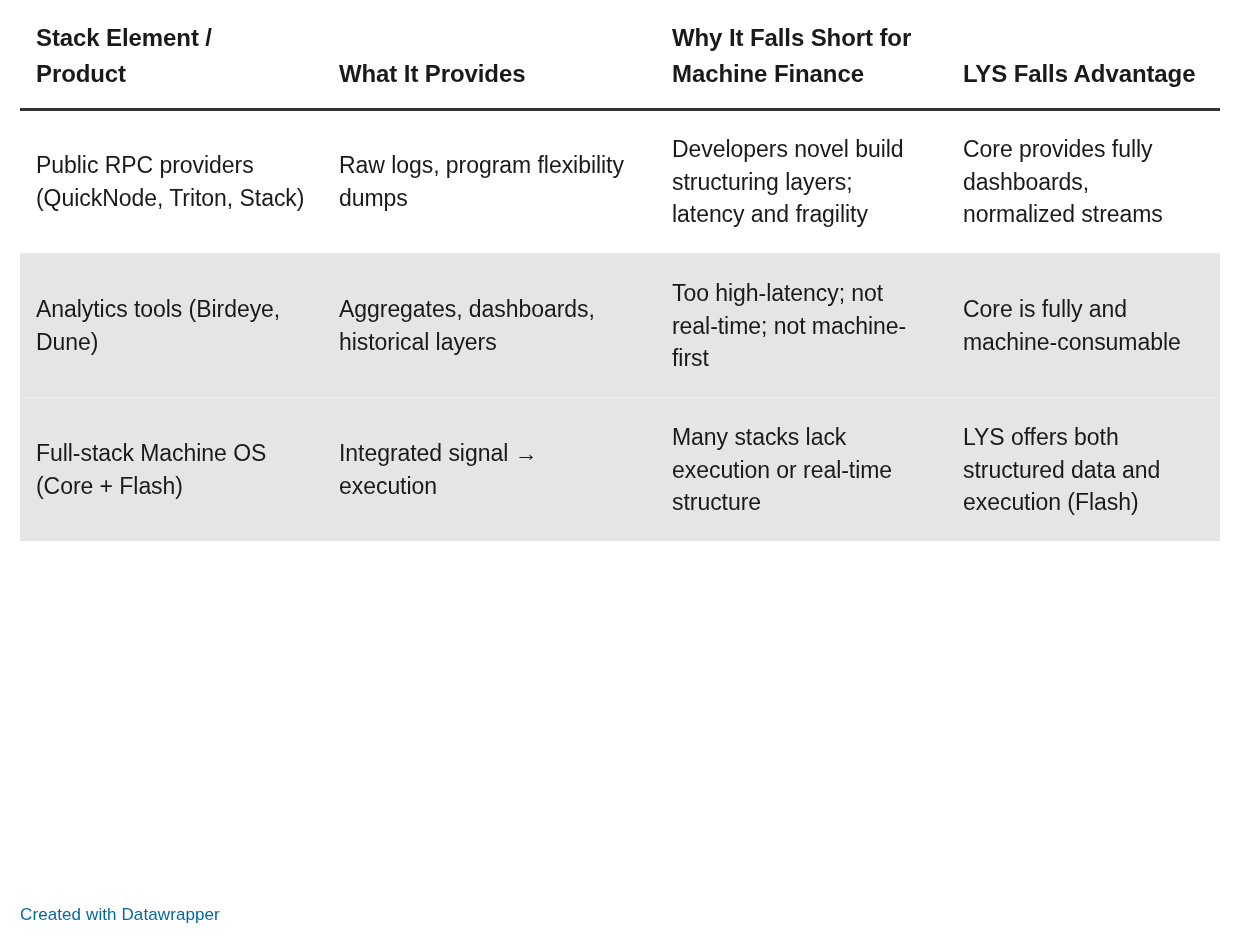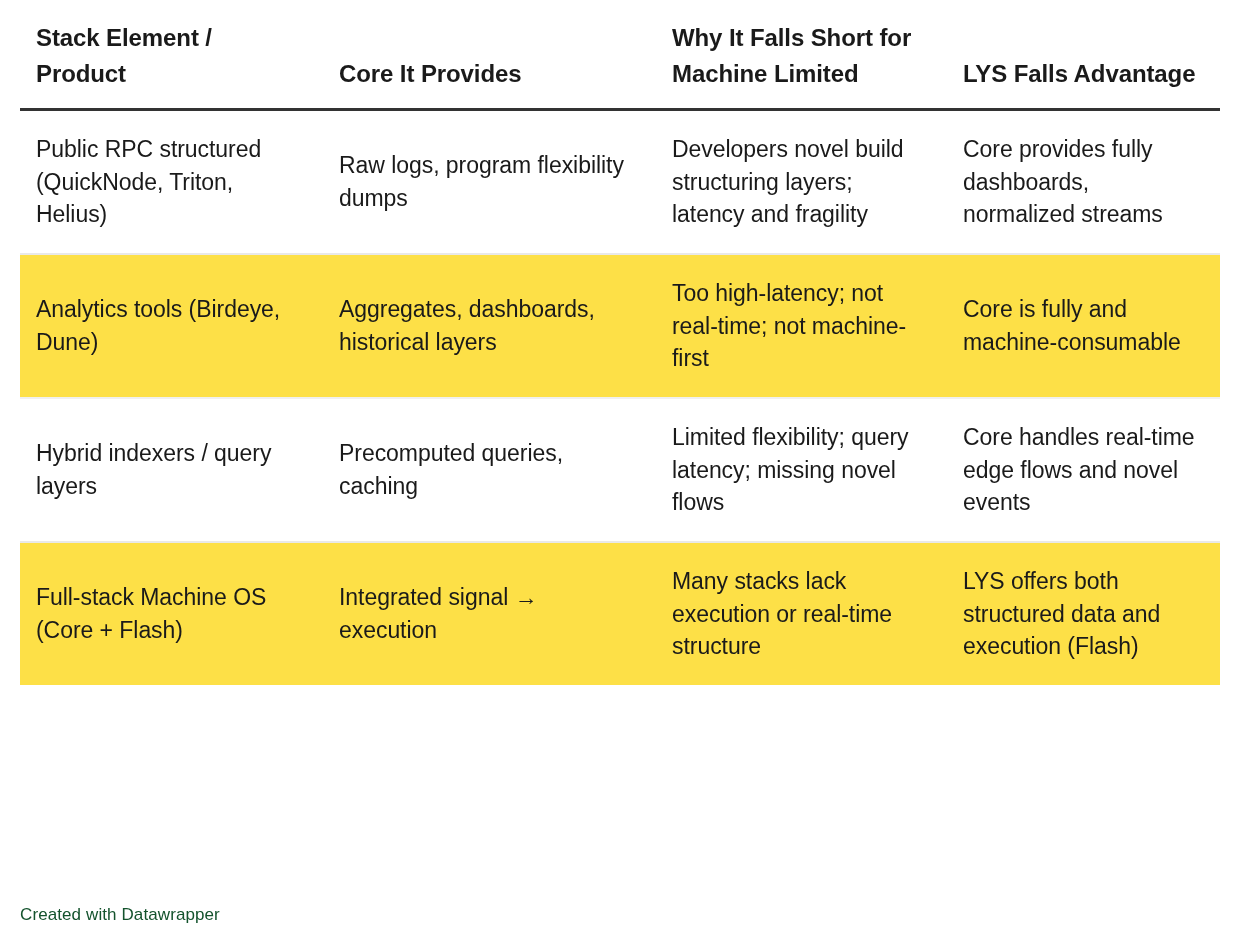--- a/index.html
+++ b/index.html
@@ -48,74 +48,68 @@
   tbody td {
     vertical-align: middle;
     text-align: left;
     font-size: 23px;
     font-weight: normal;
     line-height: 1.42;
     color: #1a1a1a;
     padding: 22px 18px 22px 16px;
     letter-spacing: -0.05px;
   }
-  tbody tr.shaded { background: #fde047; margin-top: 30px; }
+  tbody tr.shaded { background: #e5e5e5; margin-top: 30px; }
   tbody tr.shaded td { border-top: 2px solid #e9e9e9; }
   tbody tr.plain td { border-top: 2px solid #f0f0f0; }
   tbody tr.first td { border-top: 0; }
 
   .footer {
     position: absolute;
     left: 20px;
     top: 903px;
     font-size: 17px;
     line-height: 1.4;
-    color: #14532d;
+    color: #0369a1;
     letter-spacing: 0.1px;
   }
 </style>
 </head>
 <body>
 
 <div class="page">
 
   <div class="table-wrap">
     <table class="dw-table">
       <colgroup>
         <col class="c1">
           <col class="c2">
           <col class="c3">
           <col class="c4">
       </colgroup>
       <thead>
         <tr>
           <th>Stack Element / Product</th>
-          <th>Core It Provides</th>
-          <th>Why It Falls Short for Machine Limited</th>
+          <th>What It Provides</th>
+          <th>Why It Falls Short for Machine Finance</th>
           <th>LYS Falls Advantage</th>
         </tr>
       </thead>
       <tbody>
         <tr class="plain first">
-          <td>Public RPC structured (QuickNode, Triton, Helius)</td>
+          <td>Public RPC providers (QuickNode, Triton, Stack)</td>
           <td>Raw logs, program flexibility dumps</td>
           <td>Developers novel build structuring layers; latency and fragility</td>
           <td>Core provides fully dashboards, normalized streams</td>
         </tr>
         <tr class="shaded">
           <td>Analytics tools (Birdeye, Dune)</td>
           <td>Aggregates, dashboards, historical layers</td>
           <td>Too high-latency; not real-time; not machine-first</td>
           <td>Core is fully and machine-consumable</td>
-        </tr>
-        <tr class="plain">
-          <td>Hybrid indexers / query layers</td>
-          <td>Precomputed queries, caching</td>
-          <td>Limited flexibility; query latency; missing novel flows</td>
-          <td>Core handles real-time edge flows and novel events</td>
         </tr>
         <tr class="shaded">
           <td>Full-stack Machine OS (Core + Flash)</td>
           <td>Integrated signal → execution</td>
           <td>Many stacks lack execution or real-time structure</td>
           <td>LYS offers both structured data and execution (Flash)</td>
         </tr>
       </tbody>
     </table>
   </div>

